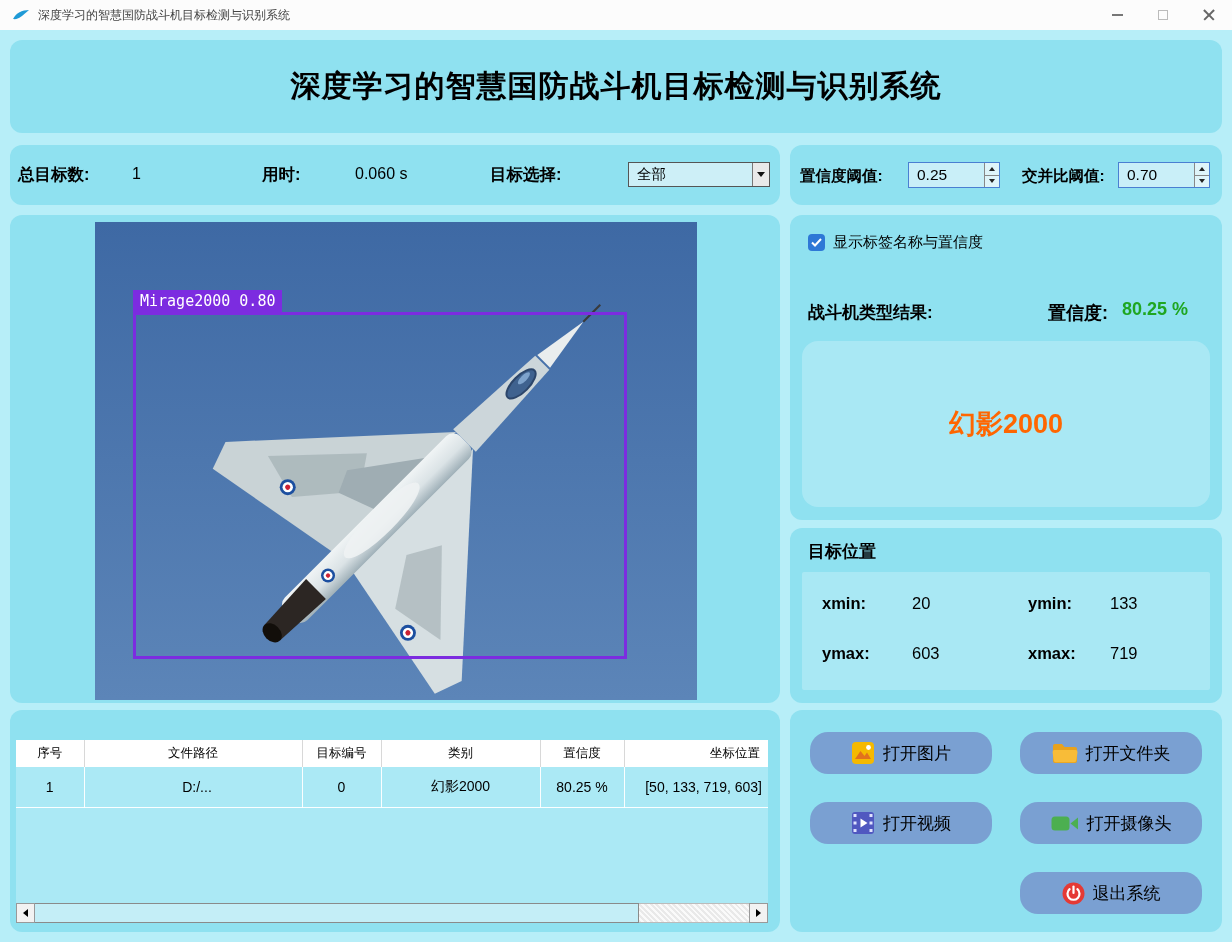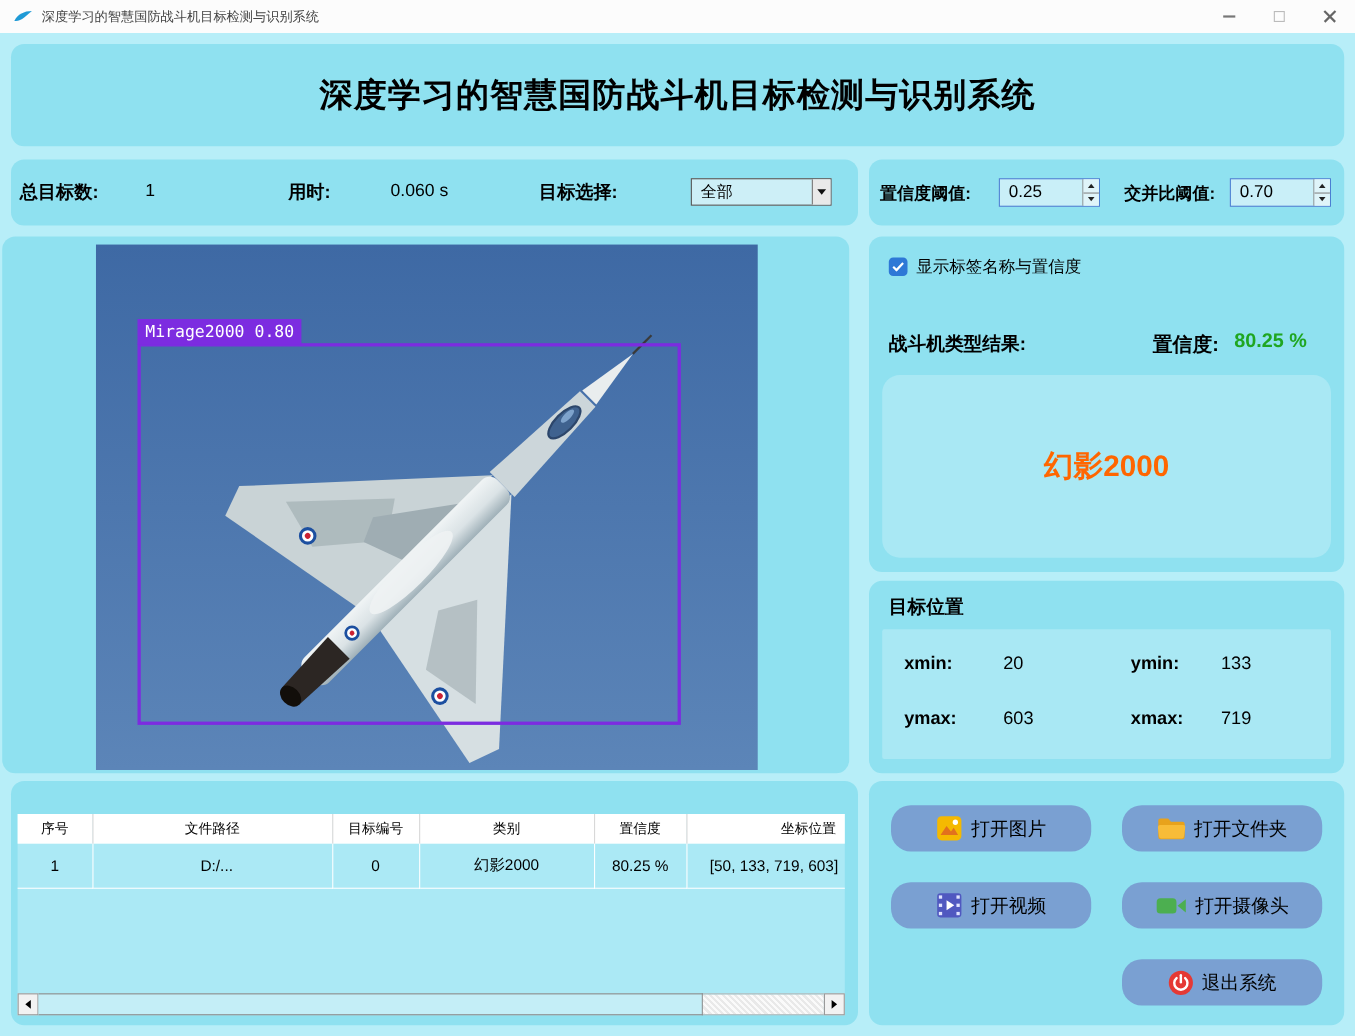--- a/index.html
+++ b/index.html
@@ -25,40 +25,40 @@
   .content { position:absolute; left:0; top:30px; width:1232px; height:912px; background:#b7eef8; }
   .panel { position:absolute; background:#8fe1f0; border-radius:12px; }
 
   .banner { left:10px; top:10px; width:1212px; height:93px; display:flex; align-items:center; justify-content:center; }
   .banner h1 { font-size:30px; font-weight:bold; color:#000; letter-spacing:1px; }
 
   
   .stats-panel { left:10px; top:115px; width:770px; height:60px; }
   .stats-panel .lbl, .thresh-panel .lbl { position:absolute; top:19px; font-size:16.5px; font-weight:bold; color:#000; }
   .stats-panel .val { position:absolute; top:20px; font-size:16px; color:#000; }
-  .combo { position:absolute; left:618px; top:17px; width:128px; height:25px;
+  .combo { position:absolute; left:618px; top:17px; width:142px; height:25px;
     background:#cdeff7; border:1px solid #555; display:flex; align-items:center; }
   .combo-text { flex:1; padding-left:8px; font-size:14.5px; }
   .combo-btn { width:17px; height:23px; background:#e9e9e9; border-left:1px solid #777;
     display:flex; align-items:center; justify-content:center; }
   .tri-down { width:0; height:0; border-left:4px solid transparent; border-right:4px solid transparent; border-top:5px solid #111; }
 
   
   .thresh-panel { left:790px; top:115px; width:432px; height:60px; }
   .spinbox { position:absolute; top:17px; height:26px; width:92px; background:#c9eff8;
     border:1.5px solid #4a7fd2; display:flex; }
   .spin-value { flex:1; padding:3px 0 0 8px; font-size:15.5px; }
   .spin-arrows { width:15px; border-left:1px solid #888; display:flex; flex-direction:column; }
   .spin-btn { flex:1; background:#dff4f9; display:flex; align-items:center; justify-content:center; }
   .spin-btn + .spin-btn { border-top:1px solid #888; }
   .tri-up-s { width:0; height:0; border-left:3px solid transparent; border-right:3px solid transparent; border-bottom:4px solid #222; }
   .tri-down-s { width:0; height:0; border-left:3px solid transparent; border-right:3px solid transparent; border-top:4px solid #222; }
 
   
-  .image-panel { left:2px; top:185px; width:770px; height:488px; }
+  .image-panel { left:10px; top:185px; width:770px; height:488px; }
   .photo { position:absolute; left:85px; top:7px; width:602px; height:478px; overflow:hidden; }
   .photo svg { position:absolute; left:0; top:0; }
   .bbox { position:absolute; left:38px; top:90px; width:494px; height:347px; border:3px solid #7c2ce0; }
   .bbox-label { position:absolute; left:-3px; top:-25px; background:#7c2ce0; color:#fff;
     font-family:"DejaVu Sans Mono", monospace; font-size:15px; padding:2px 7px 3px; white-space:nowrap; }
 
   
   .result-panel { left:790px; top:185px; width:432px; height:305px; }
   .cb-row { position:absolute; left:18px; top:18px; display:flex; align-items:center; }
   .checkbox { width:17px; height:17px; background:#2e78d6; border-radius:4px;

